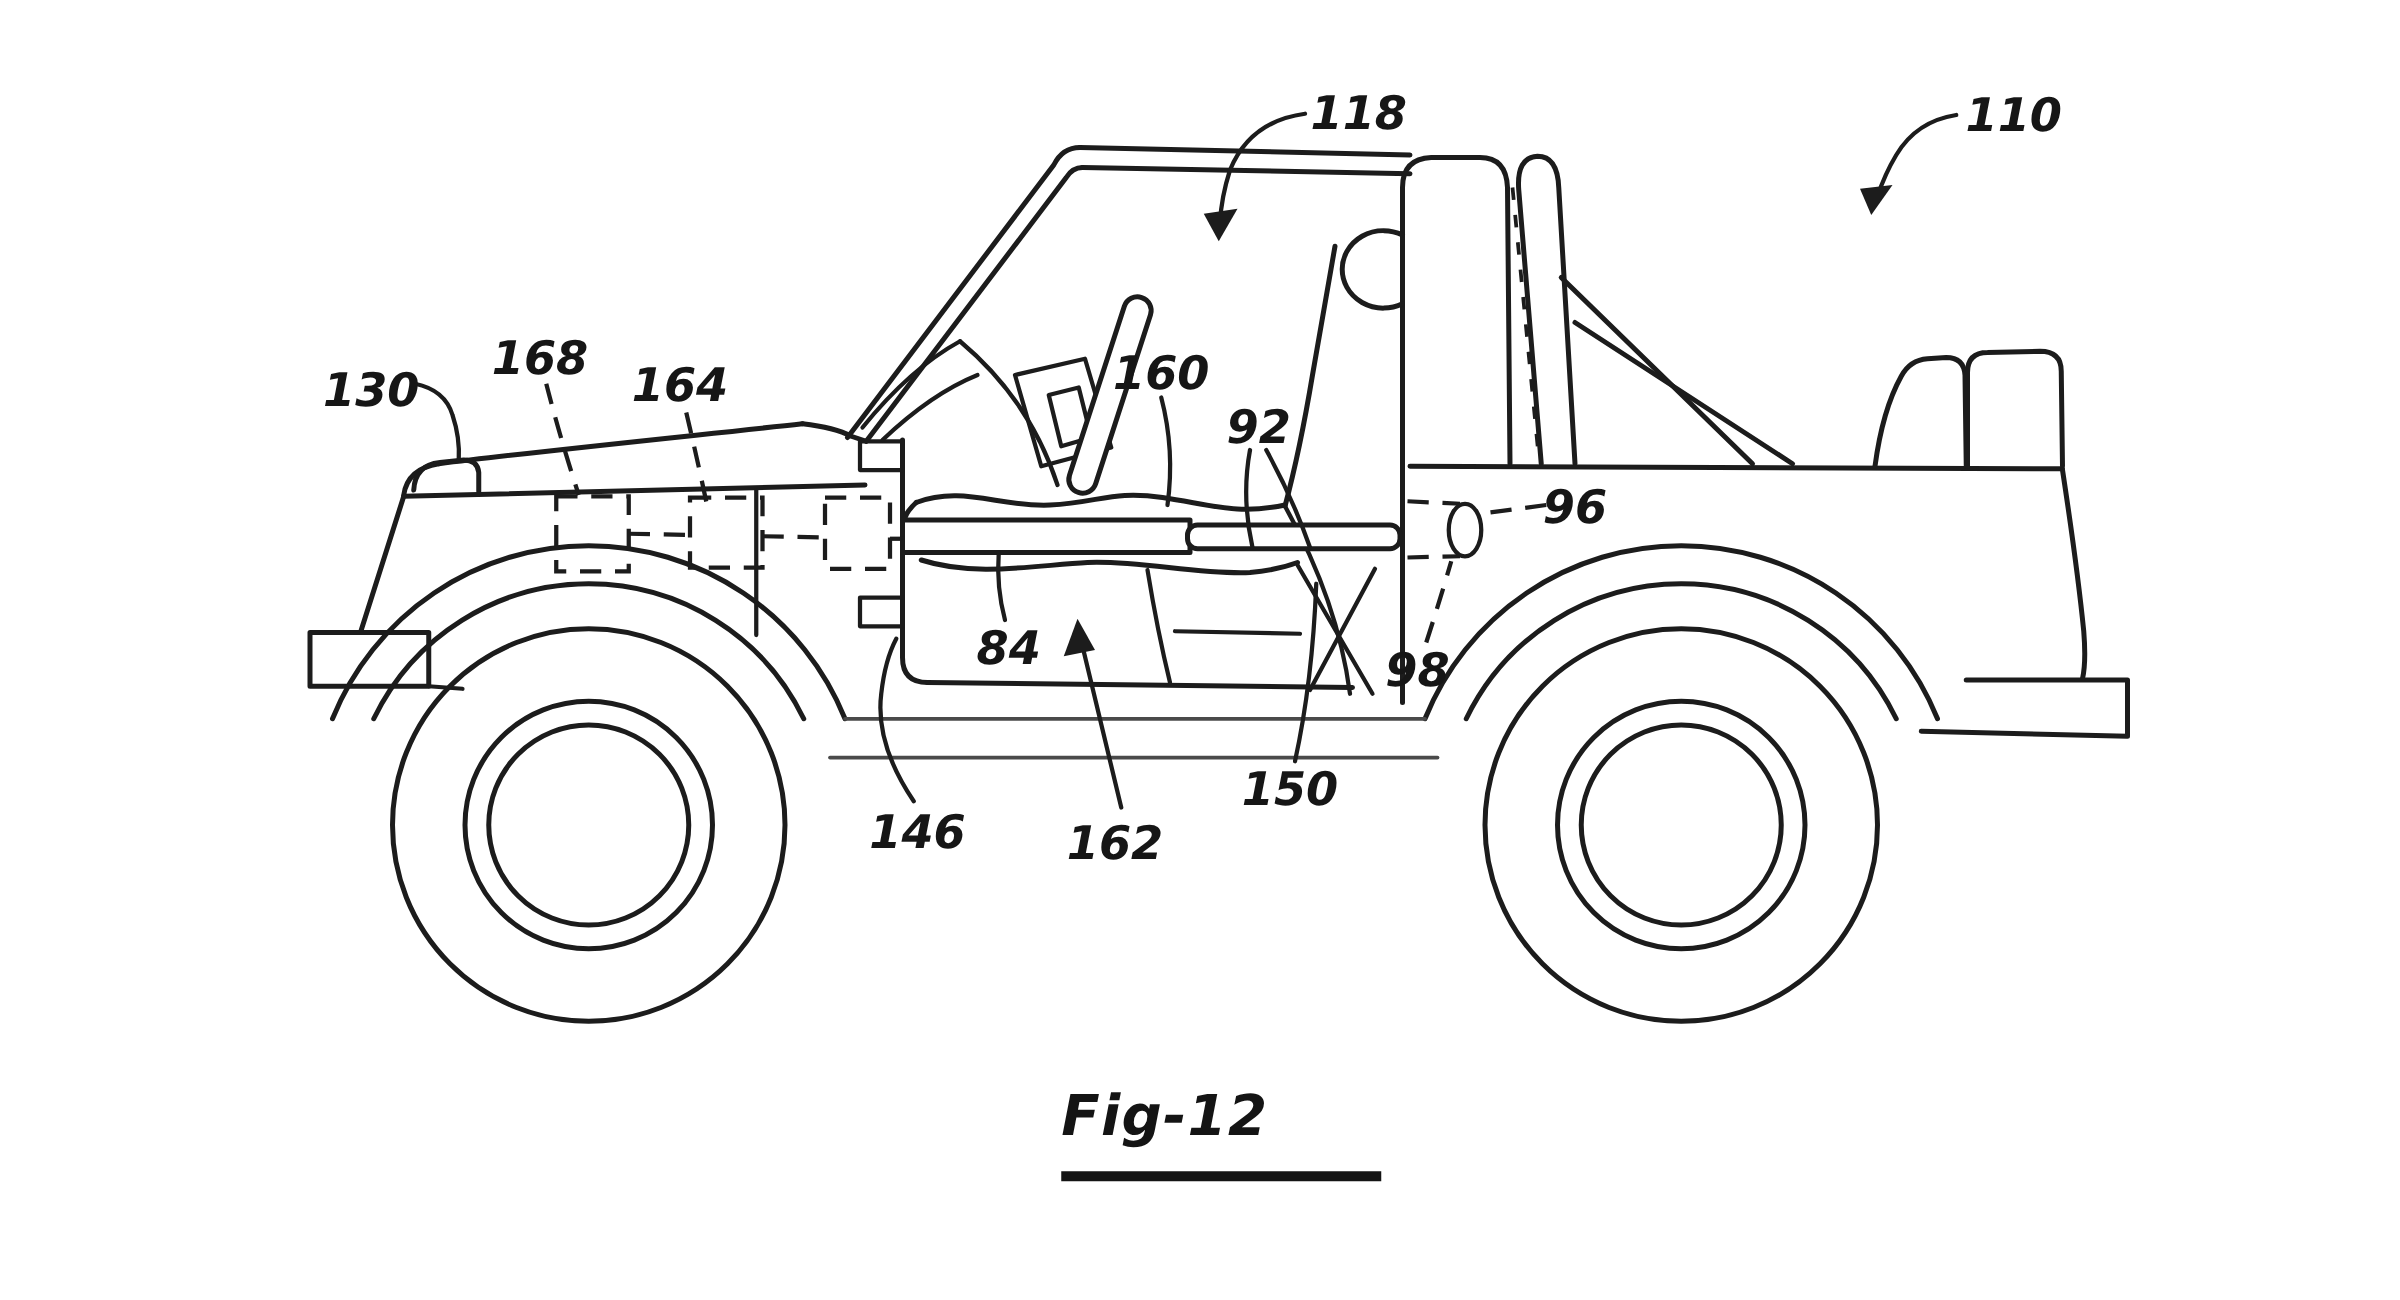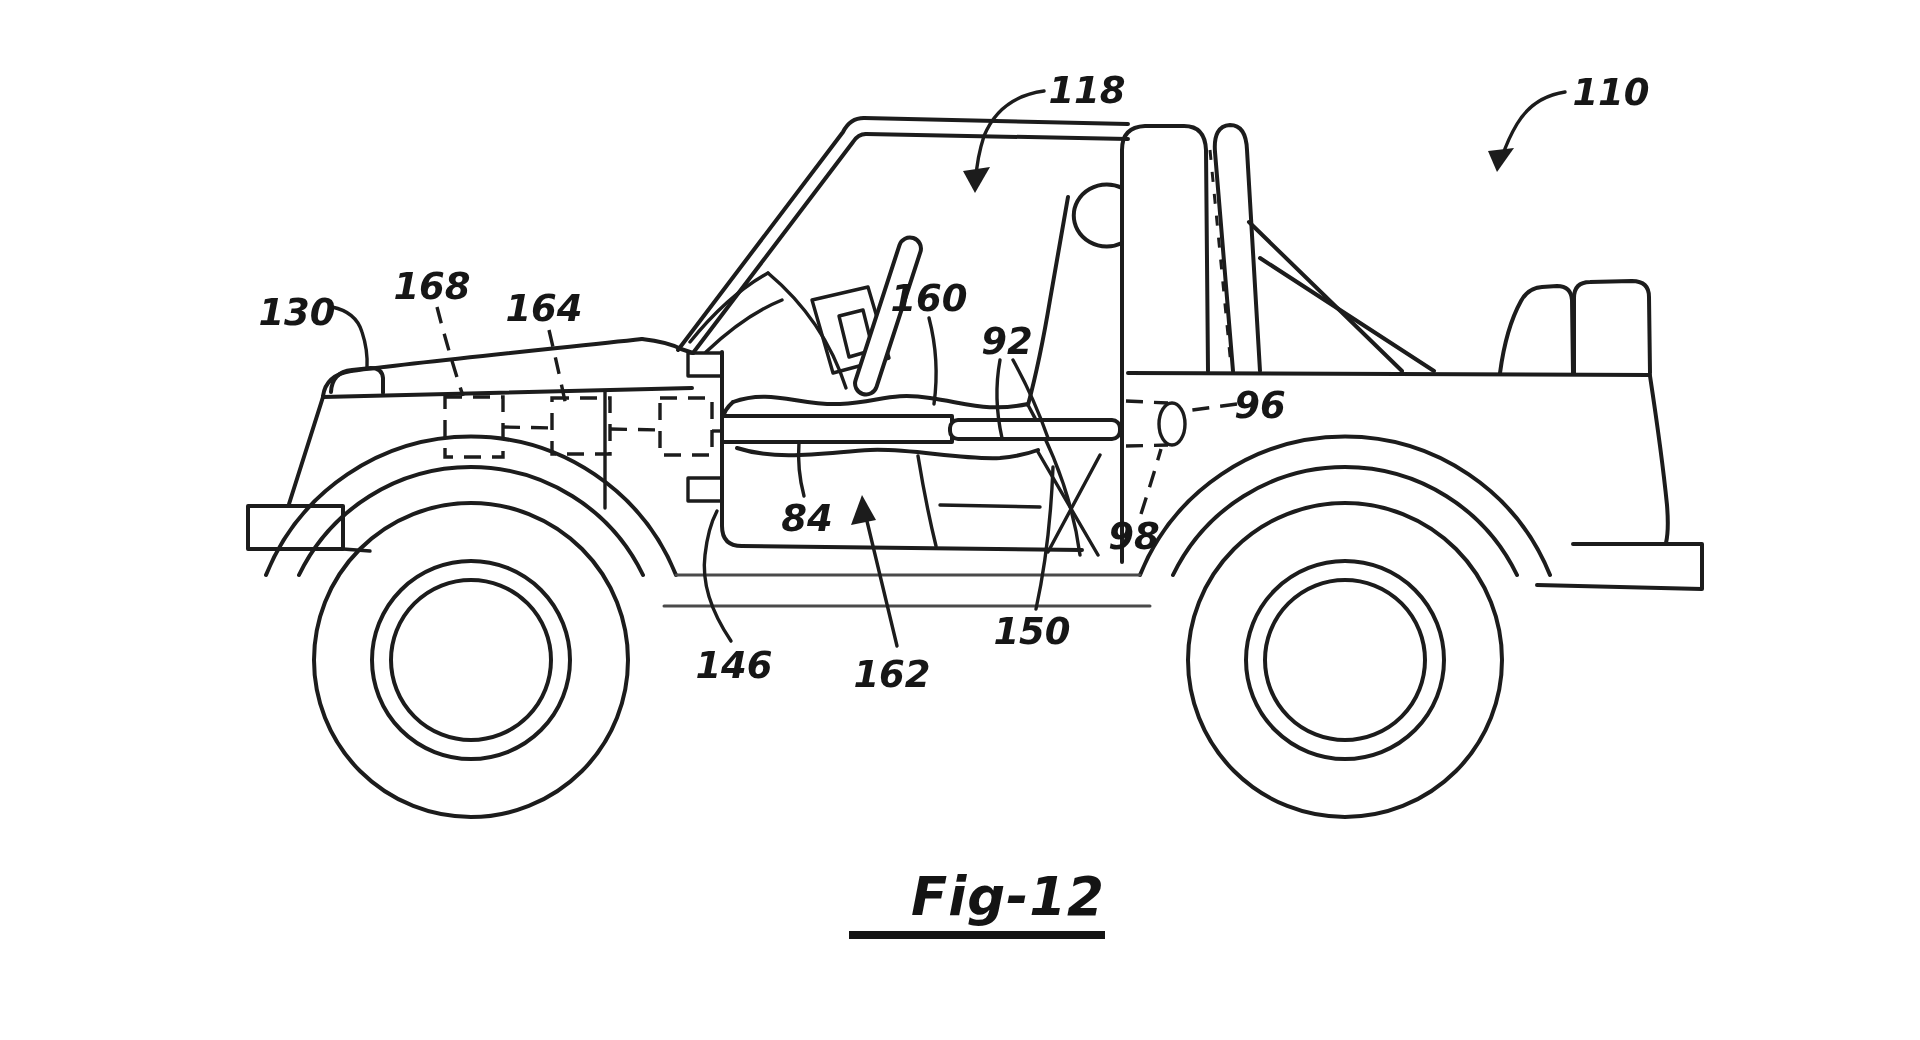--- a/index.html
+++ b/index.html
@@ -23,29 +23,29 @@
     font-family:"DejaVu Sans","Liberation Sans",sans-serif;
     font-style:italic;
     font-weight:600;
     font-size:37px;
     fill:#161616;
     text-anchor:middle;
   }
   .caption{
     position:absolute;
     left:849px;top:866px;width:256px;
-    text-align:right;
+    text-align:left;
     font-family:"DejaVu Sans","Liberation Sans",sans-serif;
     font-style:italic;
     font-weight:bold;
-    font-size:53px;
+    font-size:45px;
     letter-spacing:1px;
     color:#141414;
     border-bottom:8px solid #141414;
-    padding-bottom:4px;
+    padding-bottom:18px;
   }
 </style>
 </head>
 <body>
 
 <div class="stage">
 
   <svg viewBox="0 0 1920 1040" width="1920" height="1040">
 
     <g>

